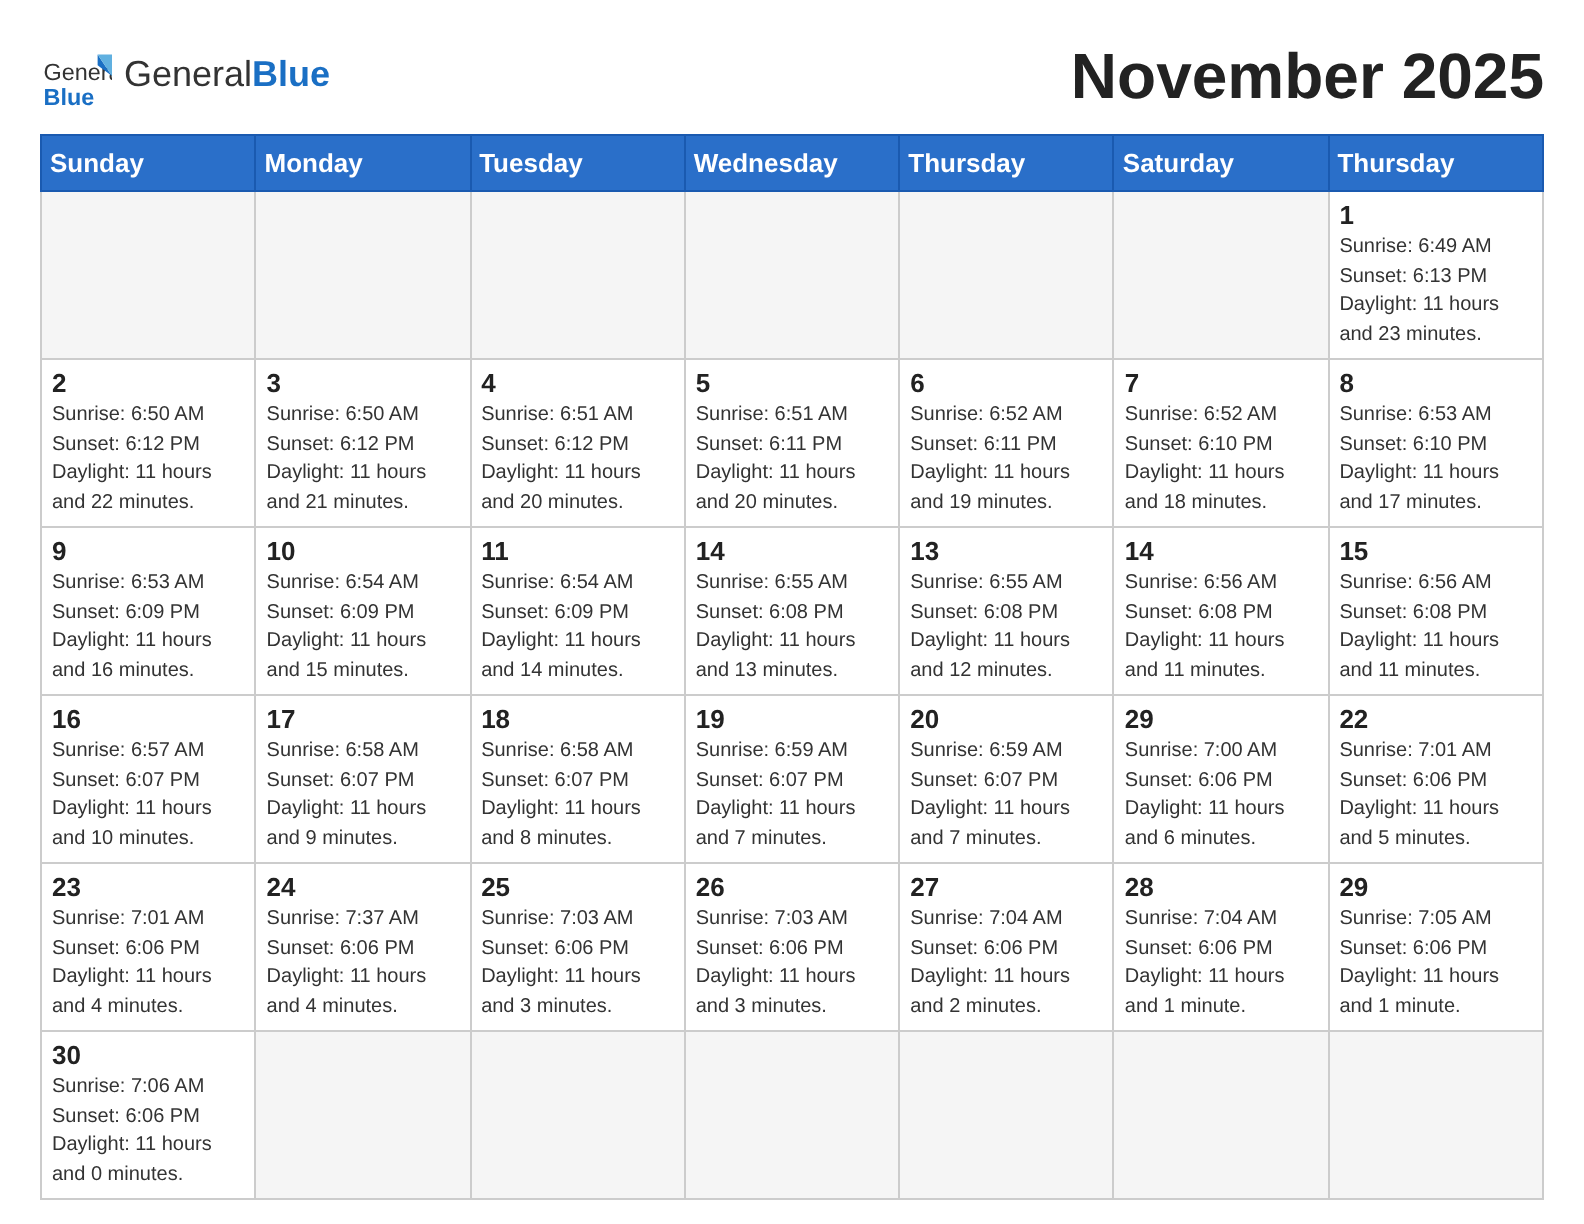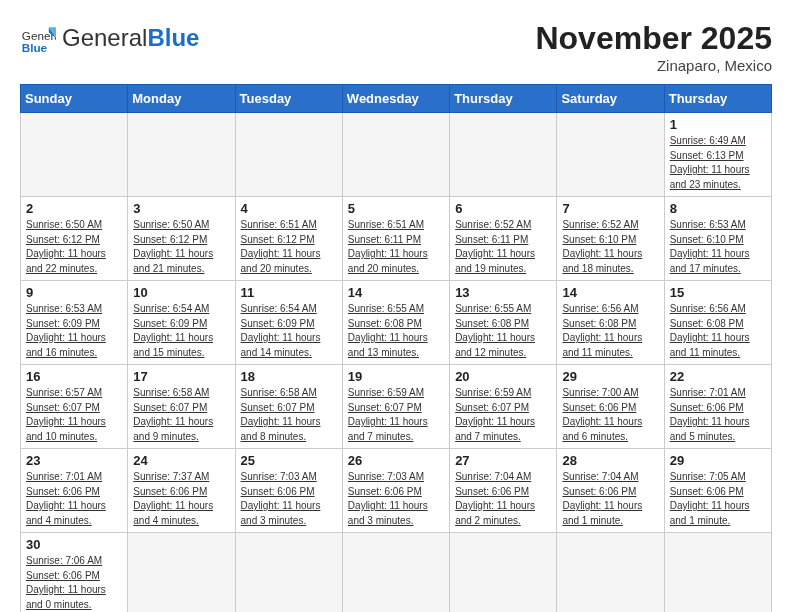--- a/index.html
+++ b/index.html
@@ -15,21 +15,21 @@
       justify-content: space-between;
       align-items: flex-start;
       margin-bottom: 10px;
     }
     .logo {
       display: flex;
       align-items: center;
       gap: 6px;
     }
     .logo-text {
-      font-size: 24px;
+      font-size: 18px;
       line-height: 1.1;
     }
     .logo-general { color: #333; font-weight: normal; }
     .logo-blue { color: #1a6fc4; font-weight: bold; }
     .logo-icon {
       width: 36px;
       height: 36px;
     }
     .title-block {
       text-align: right;
@@ -74,21 +74,20 @@
     .day-number {
       font-size: 13px;
       font-weight: bold;
       margin-bottom: 2px;
       display: block;
     }
     .day-info {
       font-size: 10px;
       line-height: 1.45;
       color: #333;
-      text-decoration: underline;
     }
   </style>
 </head>
 <body>
 
 <div class="header">
   <div class="logo">
     <svg class="logo-icon" viewBox="0 0 40 40">
       <text x="2" y="22" font-size="13" fill="#333" font-family="Arial">General</text>
       <text x="2" y="36" font-size="13" fill="#1a6fc4" font-weight="bold" font-family="Arial">Blue</text>
@@ -96,21 +95,20 @@
       <polygon points="32,8 40,8 40,20" fill="#60b0e0"></polygon>
     </svg>
     <div>
       <div class="logo-text">
         <span class="logo-general">General</span><span class="logo-blue">Blue</span>
       </div>
     </div>
   </div>
   <div class="title-block">
     <div class="month-title">November 2025</div>
-    <div class="location">Zinaparo, Mexico</div>
   </div>
 </div>
 
 <table class="calendar">
   <thead>
     <tr>
       <th>Sunday</th>
       <th>Monday</th>
       <th>Tuesday</th>
       <th>Wednesday</th>

